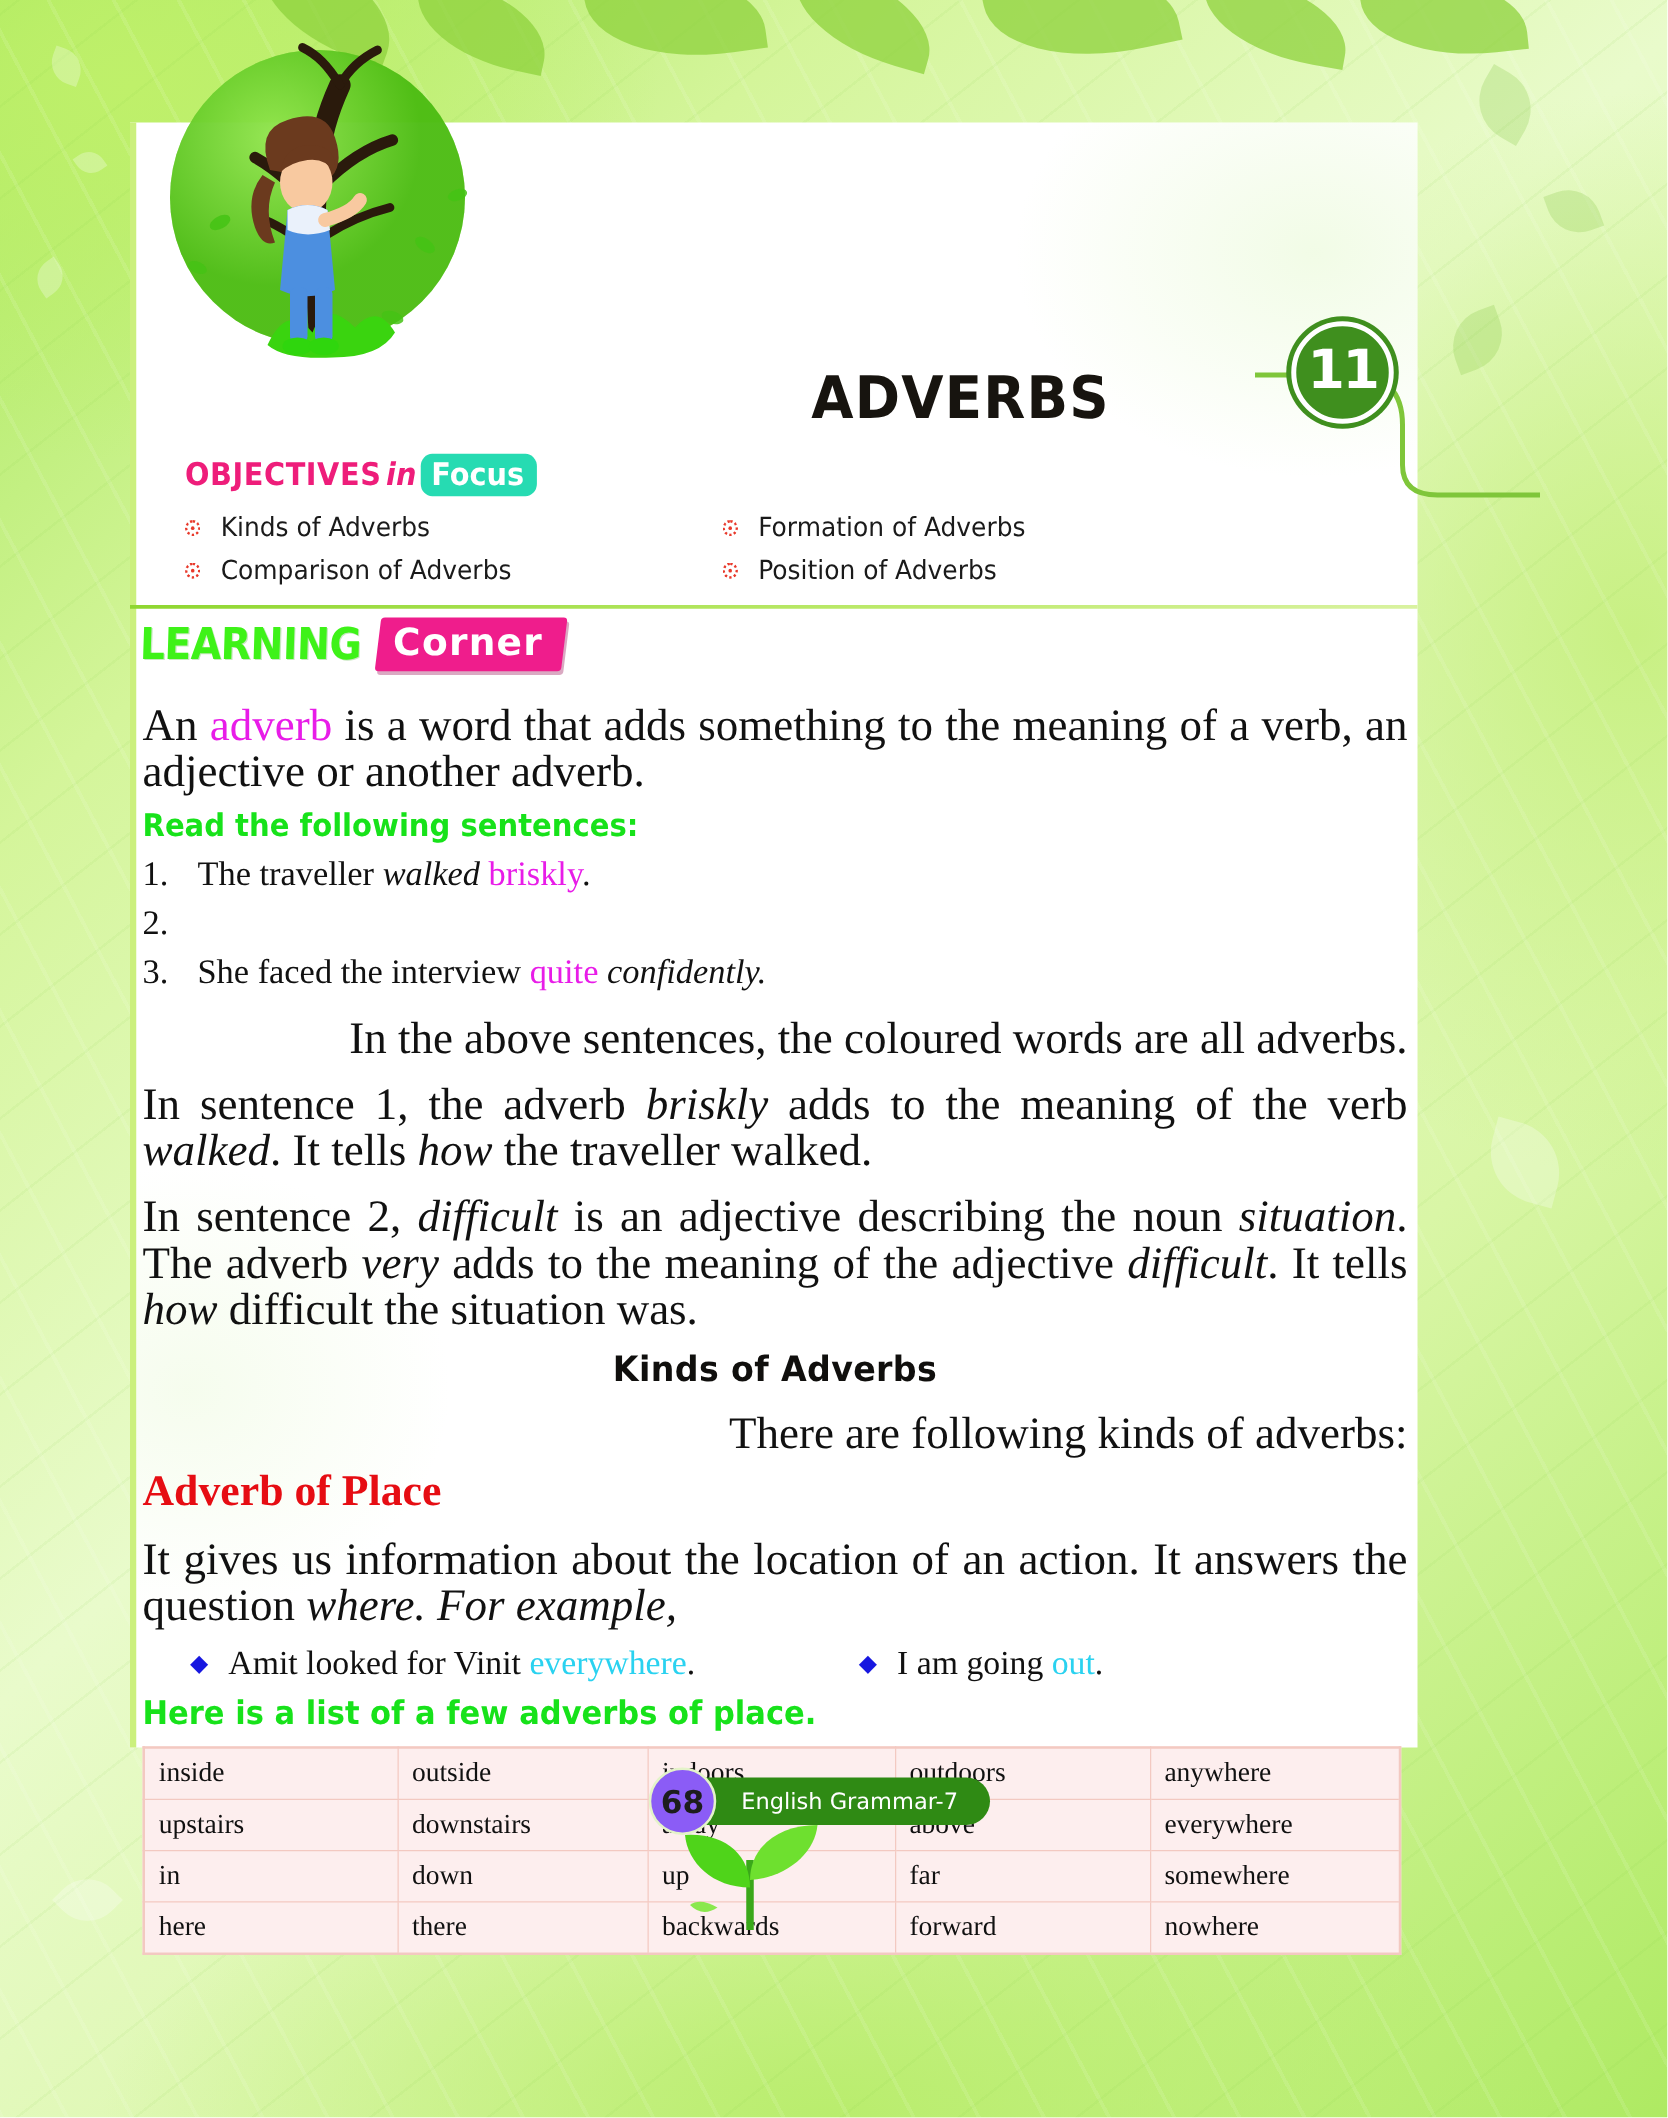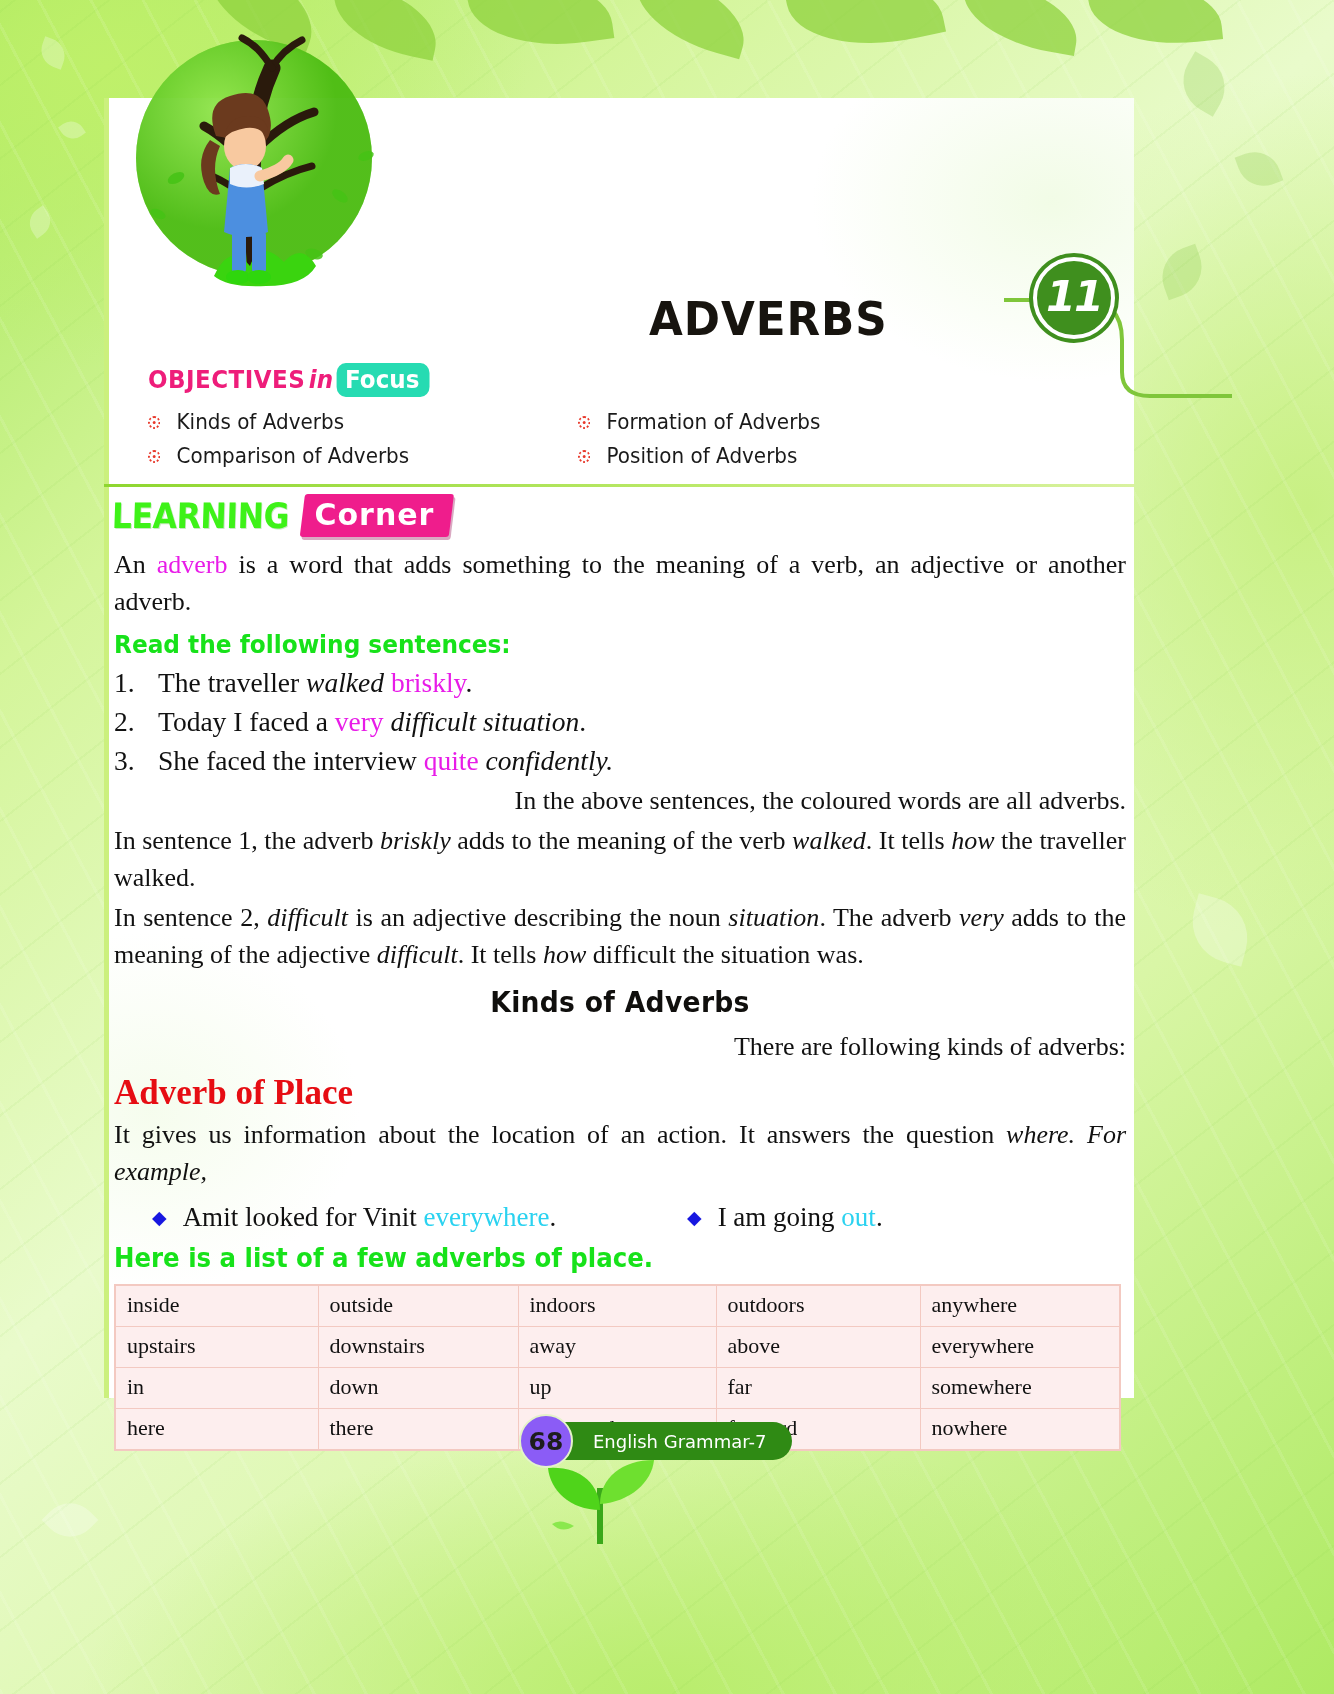--- a/index.html
+++ b/index.html
@@ -92,21 +92,21 @@
   .connector { position: absolute; left: 900px; top: 160px; }
 
   .chapter-badge {
     position: absolute;
     left: 929px; top: 141px;
     width: 82px; height: 82px;
     border-radius: 50%;
     background: #3f8f1e;
     border: 4px solid #ffffff;
     box-shadow: 0 0 0 4px #3f8f1e;
-    display: flex; align-items: center; justify-content: center; font-style: italic;
+    display: flex; align-items: center; justify-content: center;
   }
   .chapter-badge span {
     font-family: "DejaVu Sans", sans-serif;
     font-weight: bold; font-size: 43px; color: #ffffff;
     letter-spacing: -2px;
     transform: translateY(-2px);
   }
 
   
   .illus { position: absolute; left: 0px; top: -98px; width: 330px; height: 360px; }
@@ -194,25 +194,26 @@
   }
   .lc-banner span { display:inline-block; transform: skewX(7deg); letter-spacing:1px; }
 
   
   .body {
     position: absolute;
     left: 114px; top: 546px;
     width: 1012px;
   }
   .p {
-    font-size: 26px;
+    font-size: 36px;
     line-height: 37px;
     color: #111111;
     text-align: justify;
     margin-bottom: 3px;
+    margin-top: 16px;
   }
   .p.nj { text-align: right; }
   .mag { color: #e81ce8; }
   .it  { font-style: italic; }
   .grn-head {
     color: #17e21a;
     font-family: "DejaVu Sans", sans-serif;
     font-weight: bold;
     font-size: 25px;
     margin: 10px 0 4px;
@@ -464,21 +465,20 @@
 
   <div class="grn-head">Read the following sentences:</div>
 
   <ul class="num-list">
     <li>
       <span class="n">1.</span>
       <span><span>The traveller </span><span class="it">walked</span><span class="mag"> briskly</span><span>.</span></span>
     </li>
     <li>
       <span class="n">2.</span>
-      <span><span>Today I faced a </span><span class="mag">very</span><span class="it"> difficult situation</span><span>.</span></span>
     </li>
     <li>
       <span class="n">3.</span>
       <span><span>She faced the interview </span><span class="mag">quite</span><span class="it"> confidently.</span><span></span></span>
     </li>
   </ul>
 
   <p class="p nj">In the above sentences, the coloured words are all adverbs.</p>
 
   <p class="p"><span>In sentence 1, the adverb </span><span class="it">briskly</span><span> adds to the meaning of the verb </span><span class="it">walked</span><span>. It tells </span><span class="it">how</span><span> the traveller walked.</span></p>

